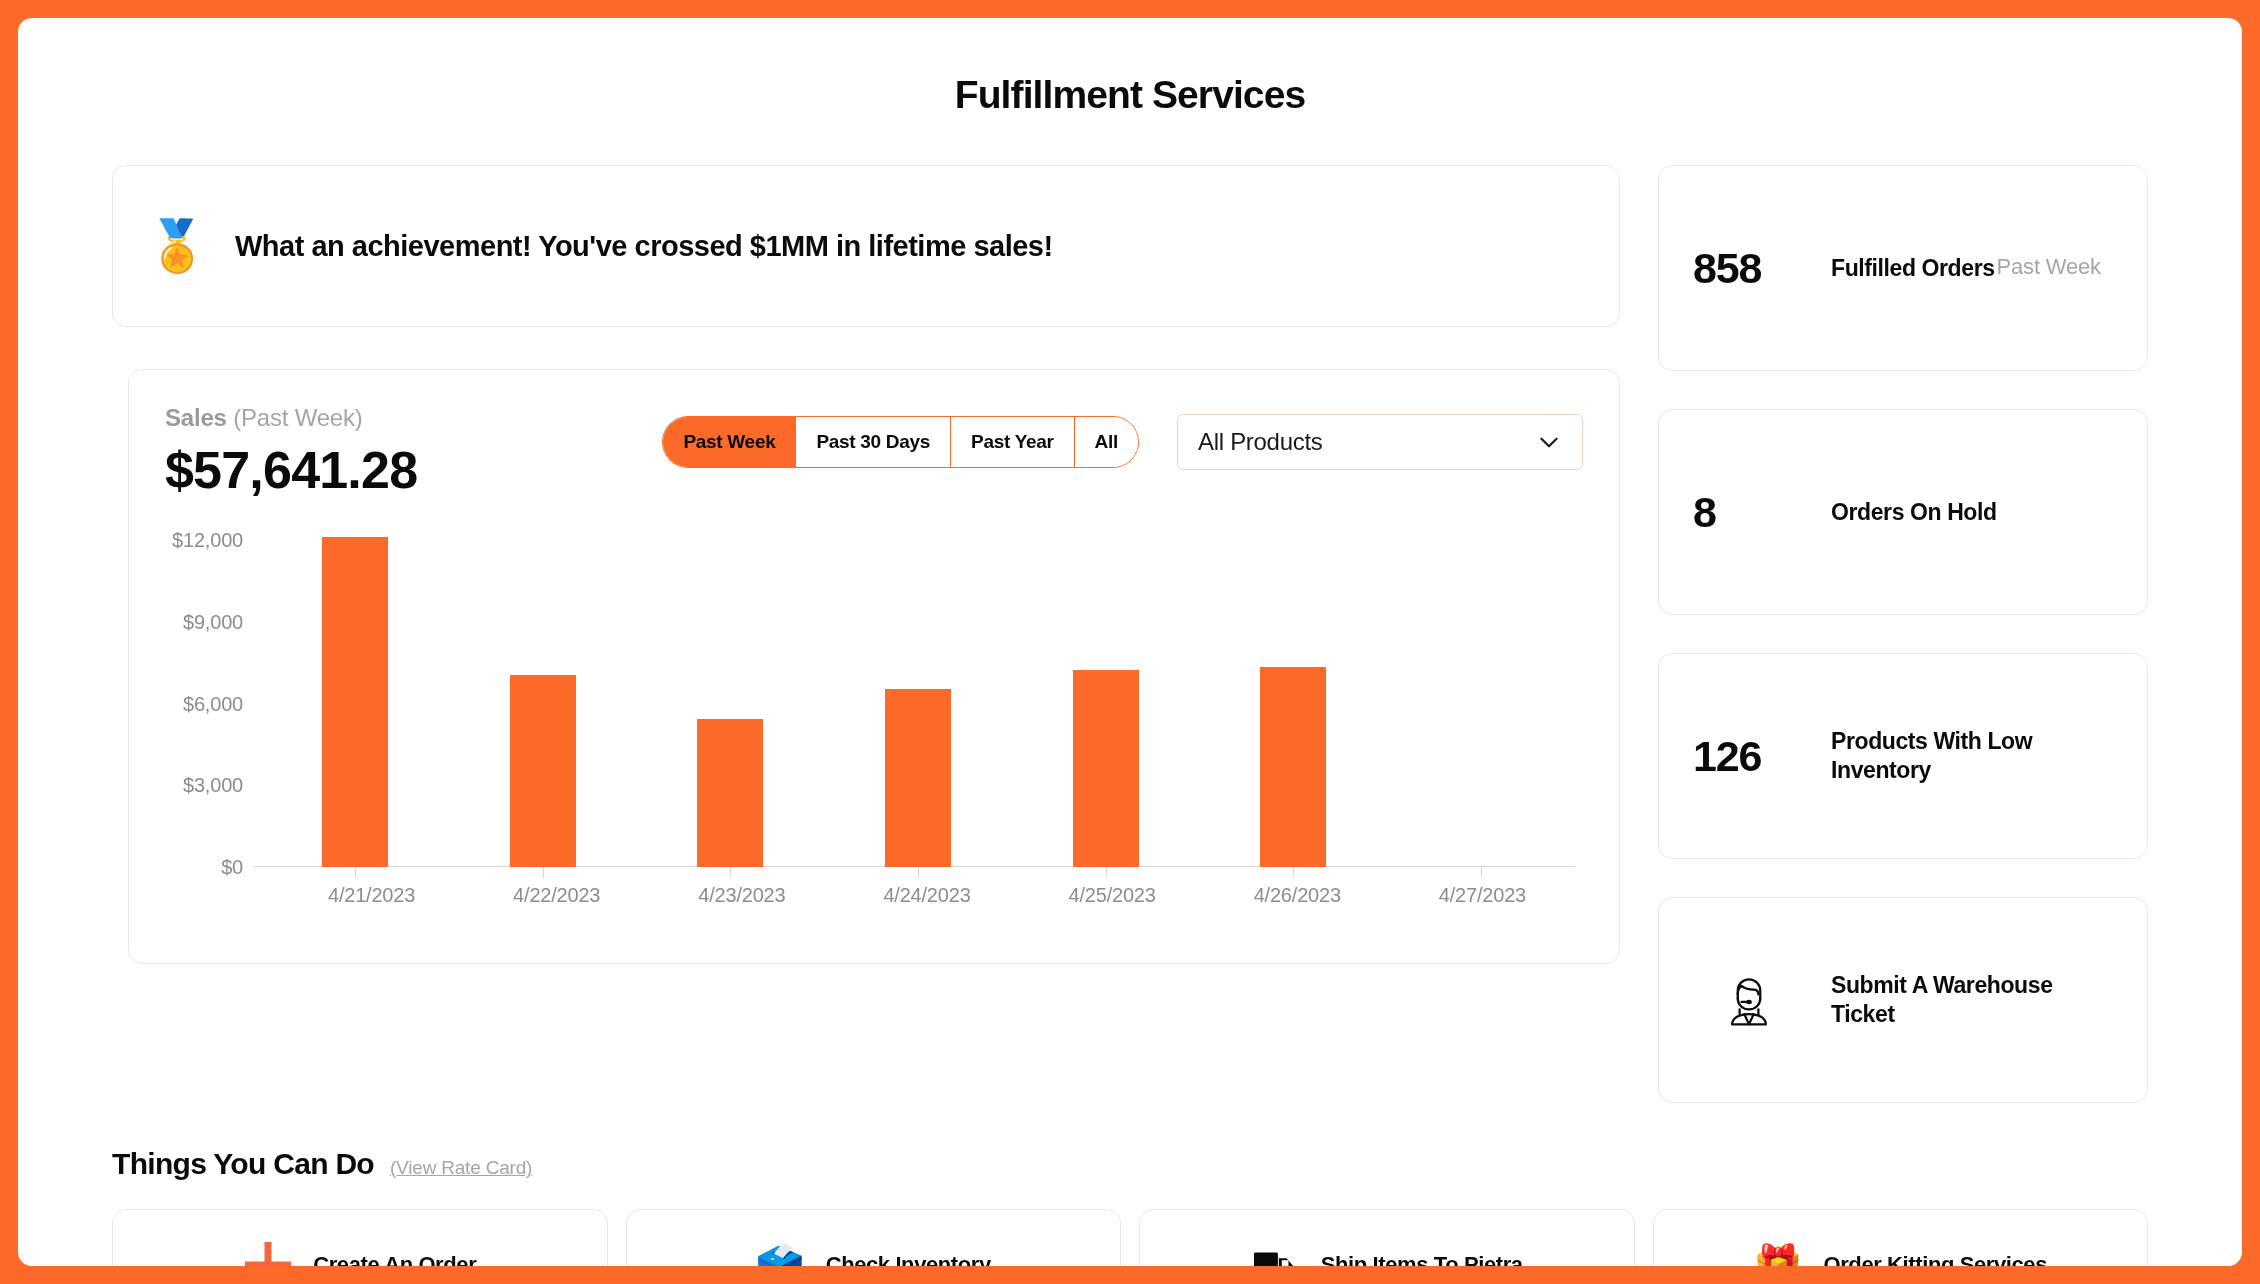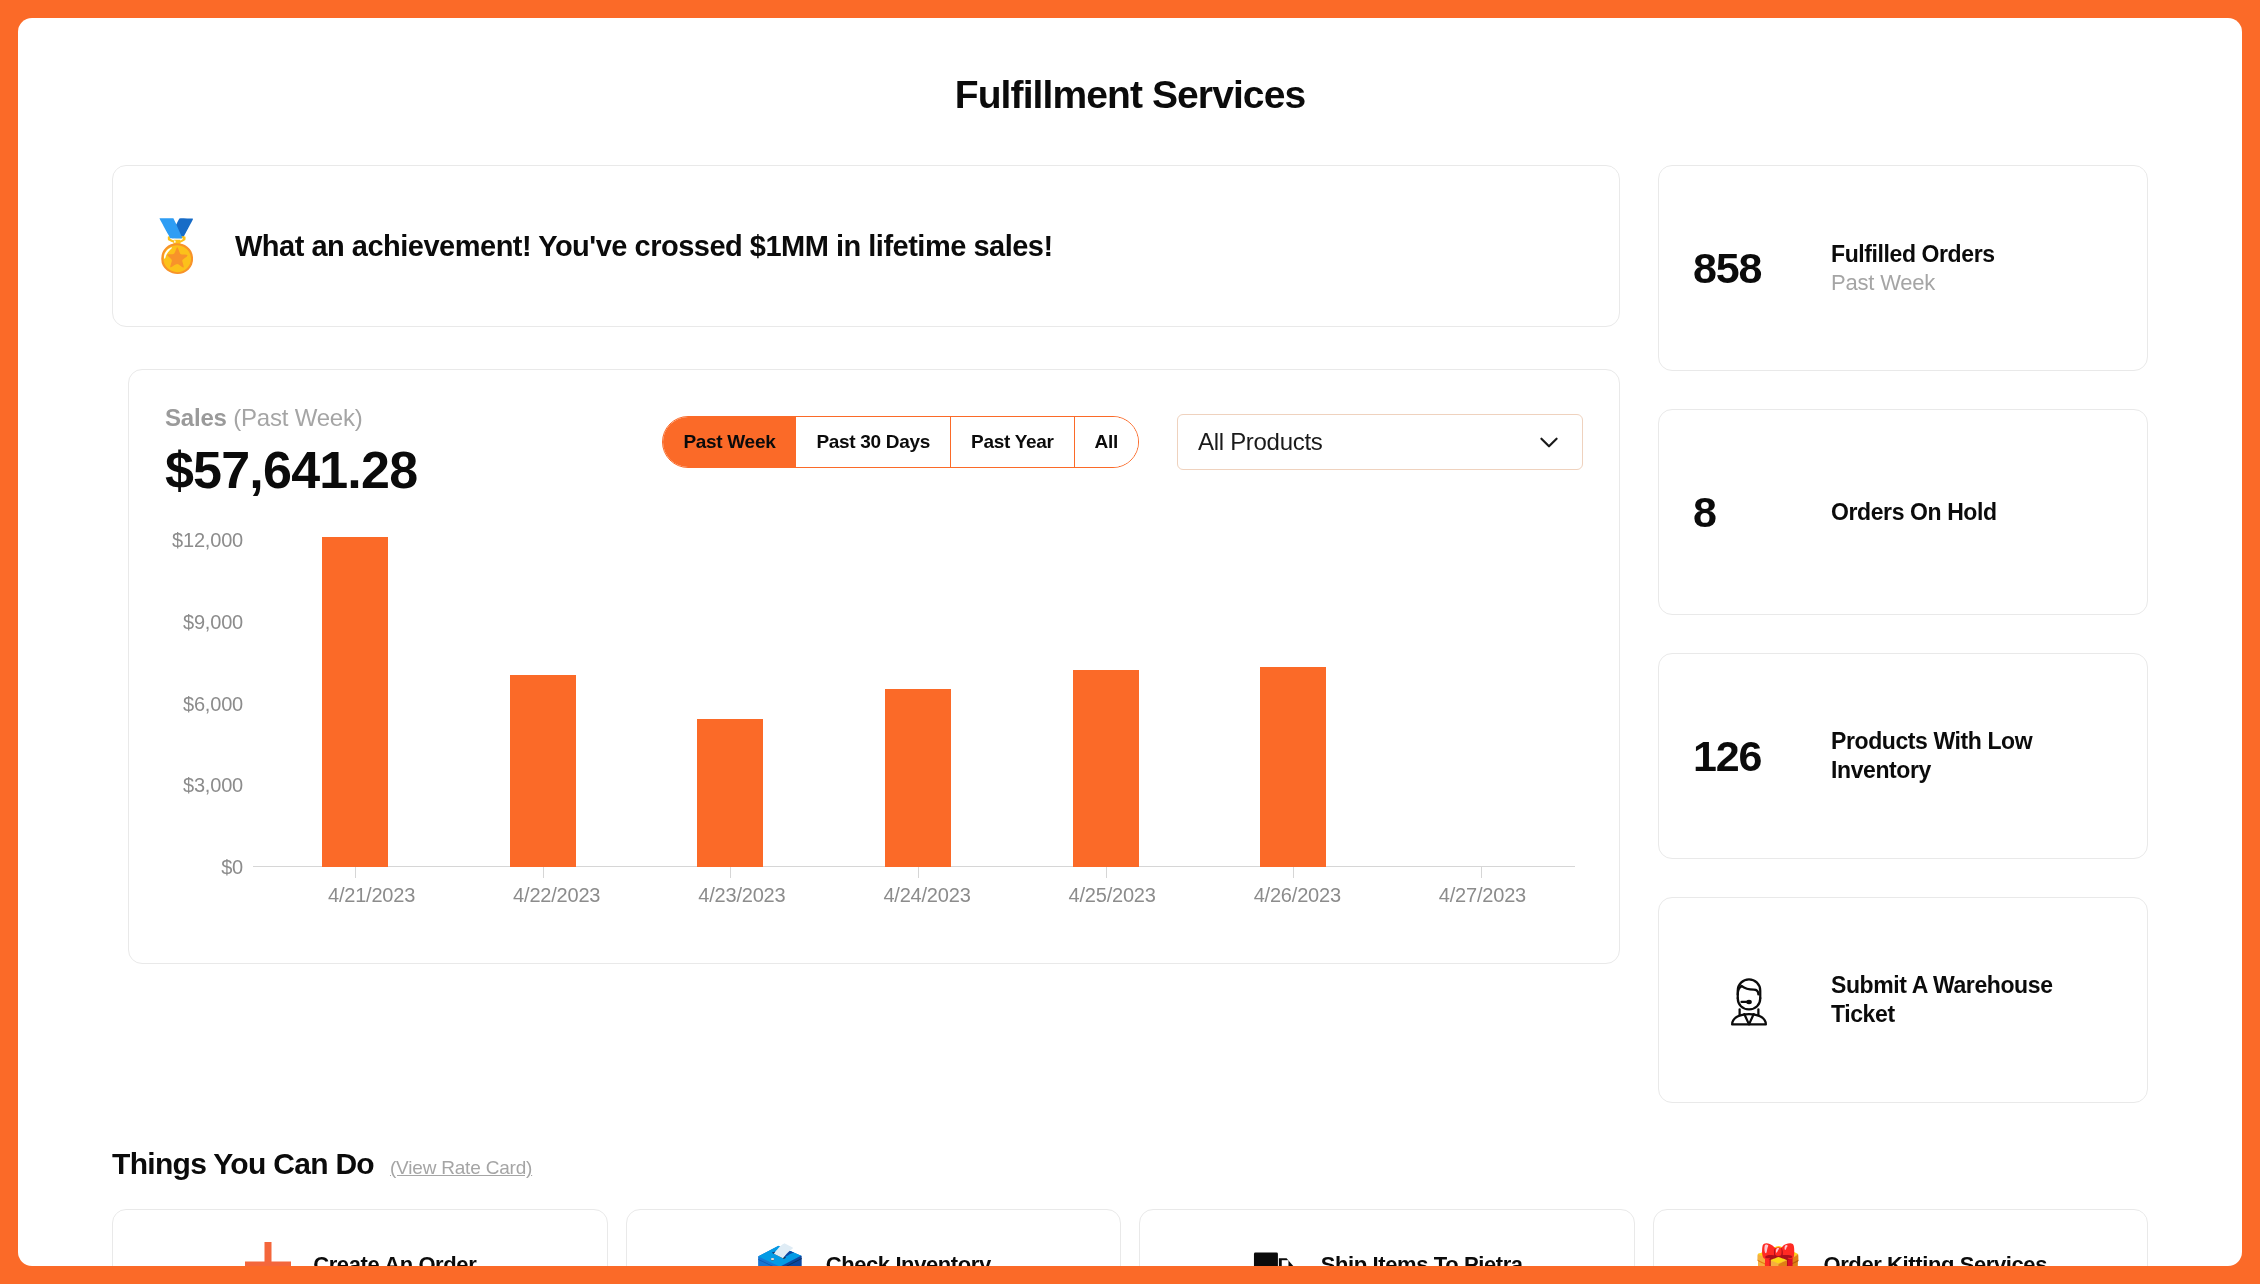--- a/index.html
+++ b/index.html
@@ -238,21 +238,21 @@
     padding: 0 34px;
     height: 206px;
   }
   .stat-value {
     font-size: 43px;
     font-weight: 800;
     letter-spacing: -1.2px;
     color: #0B0B0B;
     flex: 0 0 112px;
   }
-  .stat-text { display: flex; flex-direction: column; gap: 2px; }
+  .stat-text { display: flex; flex-direction: row; gap: 2px; }
   .stat-label {
     font-size: 23px;
     font-weight: 800;
     letter-spacing: -0.4px;
     color: #0B0B0B;
     line-height: 1.25;
   }
   .stat-sub {
     font-size: 22px;
     color: #A5A5A5;

